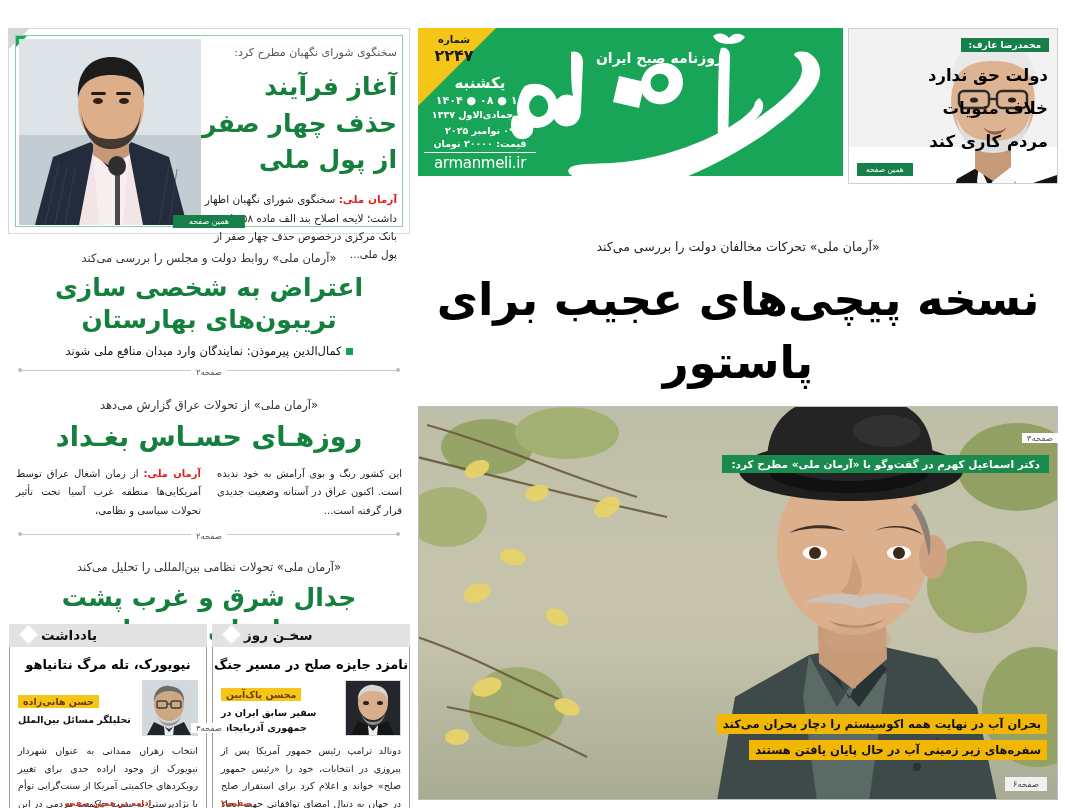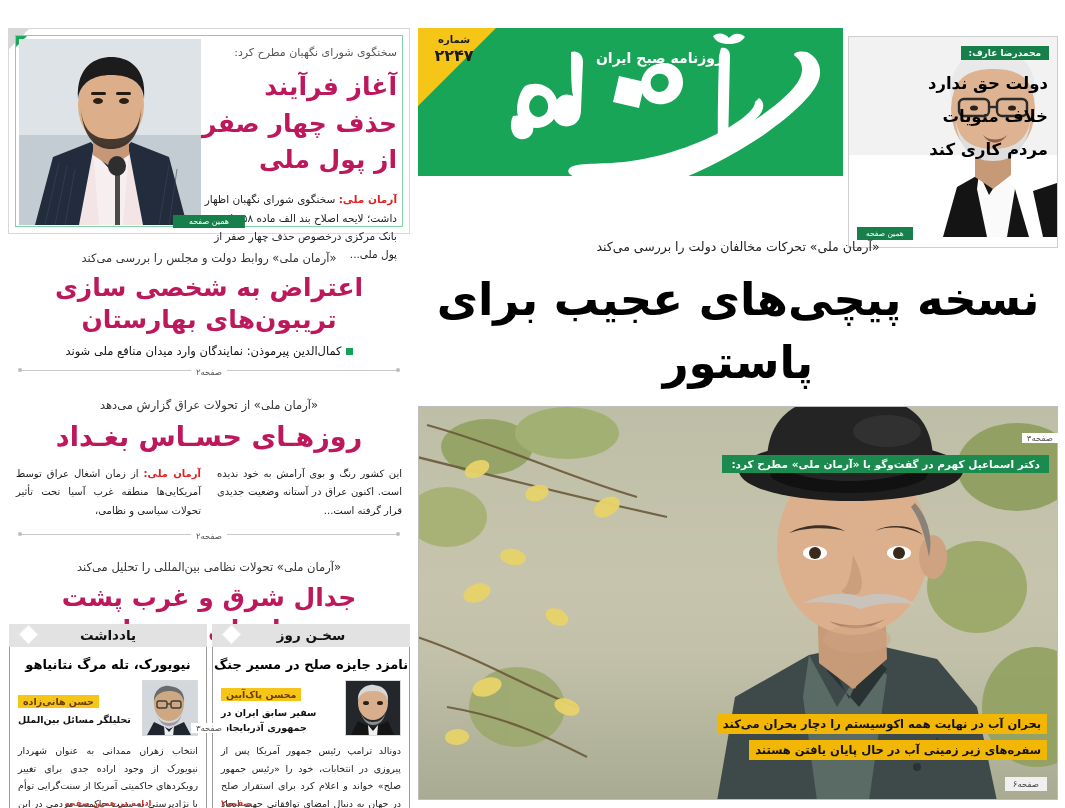--- a/index.html
+++ b/index.html
@@ -21,21 +21,21 @@
     width: 1065px; height: 808px;
     background: #fff;
   }
 
   
   .kicker {
     font-size: 11.5px; color: #333; text-align: center;
     letter-spacing: 0; line-height: 1.4; white-space: nowrap;
   }
   .hl {
-    font-weight: bold; color: #be185d; text-align: center;
+    font-weight: bold; color: #15803d; text-align: center;
     line-height: 1.28; letter-spacing: -0.3px;
   }
   .brand-lead { color: #e02020; font-weight: bold; }
   .pagemark {
     font-size: 8.5px; color: #555; text-align: center;
     background: #fff; display: inline-block; padding: 0 5px;
   }
   .rule-wrap { position: relative; text-align: center; margin-top: 2px; }
   .rule-wrap:before {
     content: ""; position: absolute; right: 4px; left: 4px; top: 50%;
@@ -123,22 +123,23 @@
   .opbox {
     position: relative; width: 198px; height: 188px;
     border: 1px solid #9a9a9a; background: #fff;
   }
   .opbox .band {
     position: relative; height: 23px; background: #e2e2e2;
     margin: -1px -1px 0 -1px;
   }
   .opbox .band .label {
     position: absolute; right: 0; left: 0; top: 3px;
-    text-align: center; font-size: 13.5px; font-weight: bold; color: #111;
+    text-align: left; font-size: 13.5px; font-weight: bold; color: #111;
     letter-spacing: 1px;
+    padding-left: 32px;
   }
   .opbox .band .diamond {
     position: absolute; left: 12px; top: 3px;
     width: 15px; height: 15px; background: #fff;
     transform: rotate(45deg); border: 1px solid #e2e2e2;
   }
   .opbox .optitle {
     text-align: center; font-size: 13px; font-weight: bold;
     margin-top: 10px; color: #000;
   }
@@ -201,22 +202,22 @@
   .mh-date .d-sm { font-size: 9.5px; font-weight: bold; margin-top: 2px; }
   .mh-site {
     margin-top: 3px; border-top: 1px solid #fff; padding-top: 1px;
     font-size: 15px; font-family: "DejaVu Sans", sans-serif; direction: ltr;
     color: #fff; letter-spacing: -.3px;
   }
 
   
   .rbox {
     position: absolute; left: 848px; top: 28px;
-    width: 210px; height: 212px;
-    border: 1px solid #cfcfcf; overflow: hidden; background: #fff; margin-top: 8px;
+    width: 210px; height: 156px;
+    border: 1px solid #cfcfcf; overflow: hidden; background: #fff;
   }
   .rbox .rphoto { position: absolute; inset: 0; }
   .rbox .rtag {
     position: absolute; right: 8px; top: 9px;
     background: #17804a; color: #fff; font-size: 9px; font-weight: bold;
     padding: 2px 8px;
   }
   .rbox .rhl {
     position: absolute; right: 9px; top: 30px; width: 132px;
     text-align: right; font-size: 16.5px; font-weight: bold;
@@ -460,20 +461,28 @@
         <path d="M112 46 L138 52 L132 78 L106 72 Z" fill="#fff"></path>
 
         <path d="M64 22 C70 20 76 24 76 32 L74 80 C74 92 66 98 56 96 C48 94 44 86 46 78 C49 66 58 62 66 66 C64 56 64 38 64 22 Z" fill="#fff"></path>
 
         <path d="M18 56 C30 50 46 56 50 70 C54 84 44 98 30 98 C18 98 10 90 10 80 C10 70 14 60 18 56 Z M28 66 C22 70 20 78 25 84 C31 90 40 86 41 78 C42 70 35 63 28 66 Z" fill="#fff"></path>
 
         <path d="M6 86 C14 84 24 88 26 96 C28 106 18 112 10 108 C4 105 2 94 6 86 Z" fill="#fff"></path>
       </svg>
     </div>
 
+    <div class="mh-date">
+      <div class="d-day">یکشنبه</div>
+      <div class="d-row">۱۸ ● ۰۸ ● ۱۴۰۴</div>
+      <div class="d-sm">۱۸ جمادی‌الاول ۱۴۴۷</div>
+      <div class="d-sm" style="margin-top:5px;">۰۹ نوامبر ۲۰۲۵</div>
+      <div class="d-sm">قیمت: ۲۰۰۰۰ تومان</div>
+      <div class="mh-site">armanmeli.ir</div>
+    </div>
   </div>
 
   <div class="rbox">
     <div class="rphoto">
       <svg width="210" height="200" viewBox="0 0 210 200">
         <rect width="210" height="200" fill="#ffffff"></rect>
         <rect x="0" y="0" width="210" height="118" fill="#f2f2f2"></rect>
 
         <path d="M96 200 L110 150 L140 133 L168 152 L182 200 Z" fill="#141414"></path>
         <path d="M196 200 L186 154 L210 146 L210 200 Z" fill="#141414"></path>

